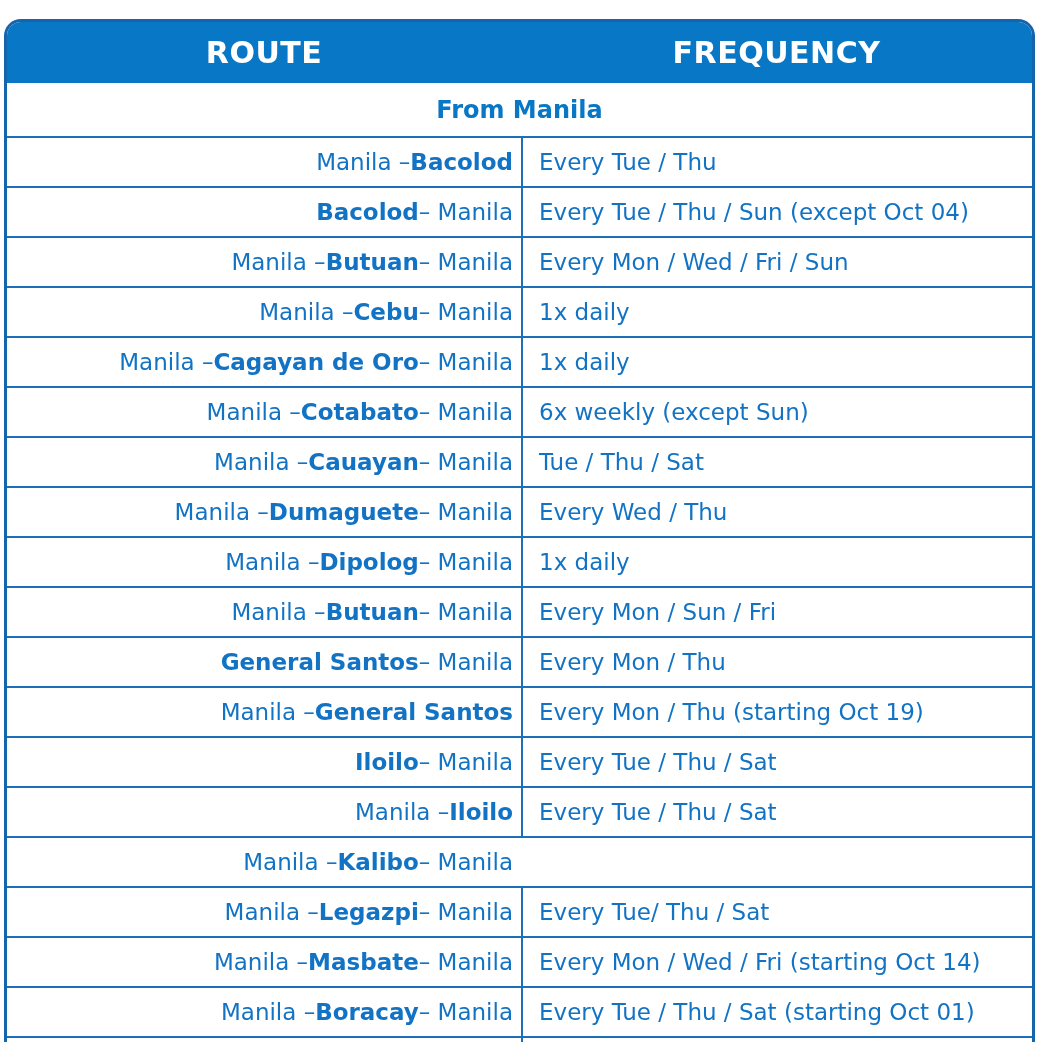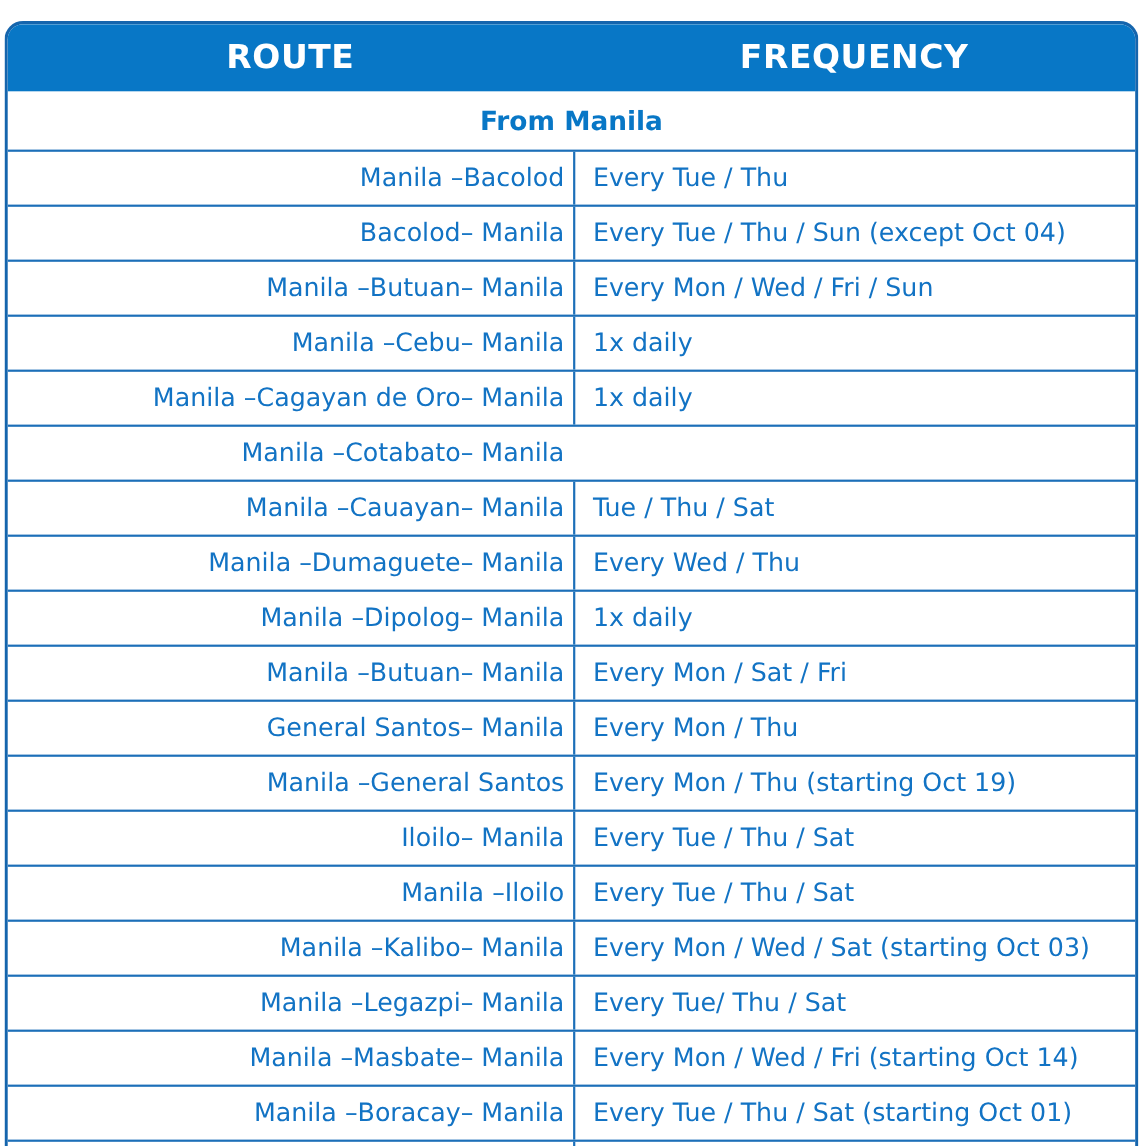--- a/index.html
+++ b/index.html
@@ -57,21 +57,21 @@
     display:flex;align-items:center;
     padding-left:13px;
     padding-right:8px;
     color:var(--text-blue);
     font-size:23px;
     white-space:nowrap;
     overflow:hidden;
   }
   .cell.route-cell{width:514px;justify-content:flex-end;}
   .cell.freq-cell{flex:1;border-left:2px solid var(--border-blue);padding-left:16px;}
-  .cell .b{font-weight:normal;}
+  .cell .b{font-weight:bold;}
   .row.partial{height:50px;}
 </style>
 </head>
 <body>
 
 <div class="table-wrap">
   <div class="header-row">
     <div class="header-cell route-col">ROUTE</div>
     <div class="header-cell freq-col">FREQUENCY</div>
   </div>
@@ -119,20 +119,21 @@
         </div>
     <div class="cell freq-cell">1x daily</div>
   </div>
 
   <div class="row">
     <div class="cell route-cell">
           <span class="">Manila – </span>
           <span class="b">Cotabato</span>
           <span class=""> – Manila</span>
         </div>
+    <div class="cell freq-cell">6x weekly (except Sun)</div>
   </div>
 
   <div class="row">
     <div class="cell route-cell">
           <span class="">Manila – </span>
           <span class="b">Cauayan</span>
           <span class=""> – Manila</span>
         </div>
     <div class="cell freq-cell">Tue / Thu / Sat</div>
   </div>
@@ -154,21 +155,21 @@
         </div>
     <div class="cell freq-cell">1x daily</div>
   </div>
 
   <div class="row">
     <div class="cell route-cell">
           <span class="">Manila – </span>
           <span class="b">Butuan</span>
           <span class=""> – Manila</span>
         </div>
-    <div class="cell freq-cell">Every Mon / Sat / Fri</div>
+    <div class="cell freq-cell">Every Mon / Sun / Fri</div>
   </div>
 
   <div class="row">
     <div class="cell route-cell">
           <span class="b">General Santos</span>
           <span class=""> – Manila</span>
         </div>
     <div class="cell freq-cell">Every Mon / Thu</div>
   </div>
 
@@ -195,21 +196,20 @@
         </div>
     <div class="cell freq-cell">Every Tue / Thu / Sat</div>
   </div>
 
   <div class="row">
     <div class="cell route-cell">
           <span class="">Manila – </span>
           <span class="b">Kalibo</span>
           <span class=""> – Manila</span>
         </div>
-    <div class="cell freq-cell">Every Mon / Wed / Sat (starting Oct 03)</div>
   </div>
 
   <div class="row">
     <div class="cell route-cell">
           <span class="">Manila – </span>
           <span class="b">Legazpi</span>
           <span class=""> – Manila</span>
         </div>
     <div class="cell freq-cell">Every Tue/ Thu / Sat</div>
   </div>

